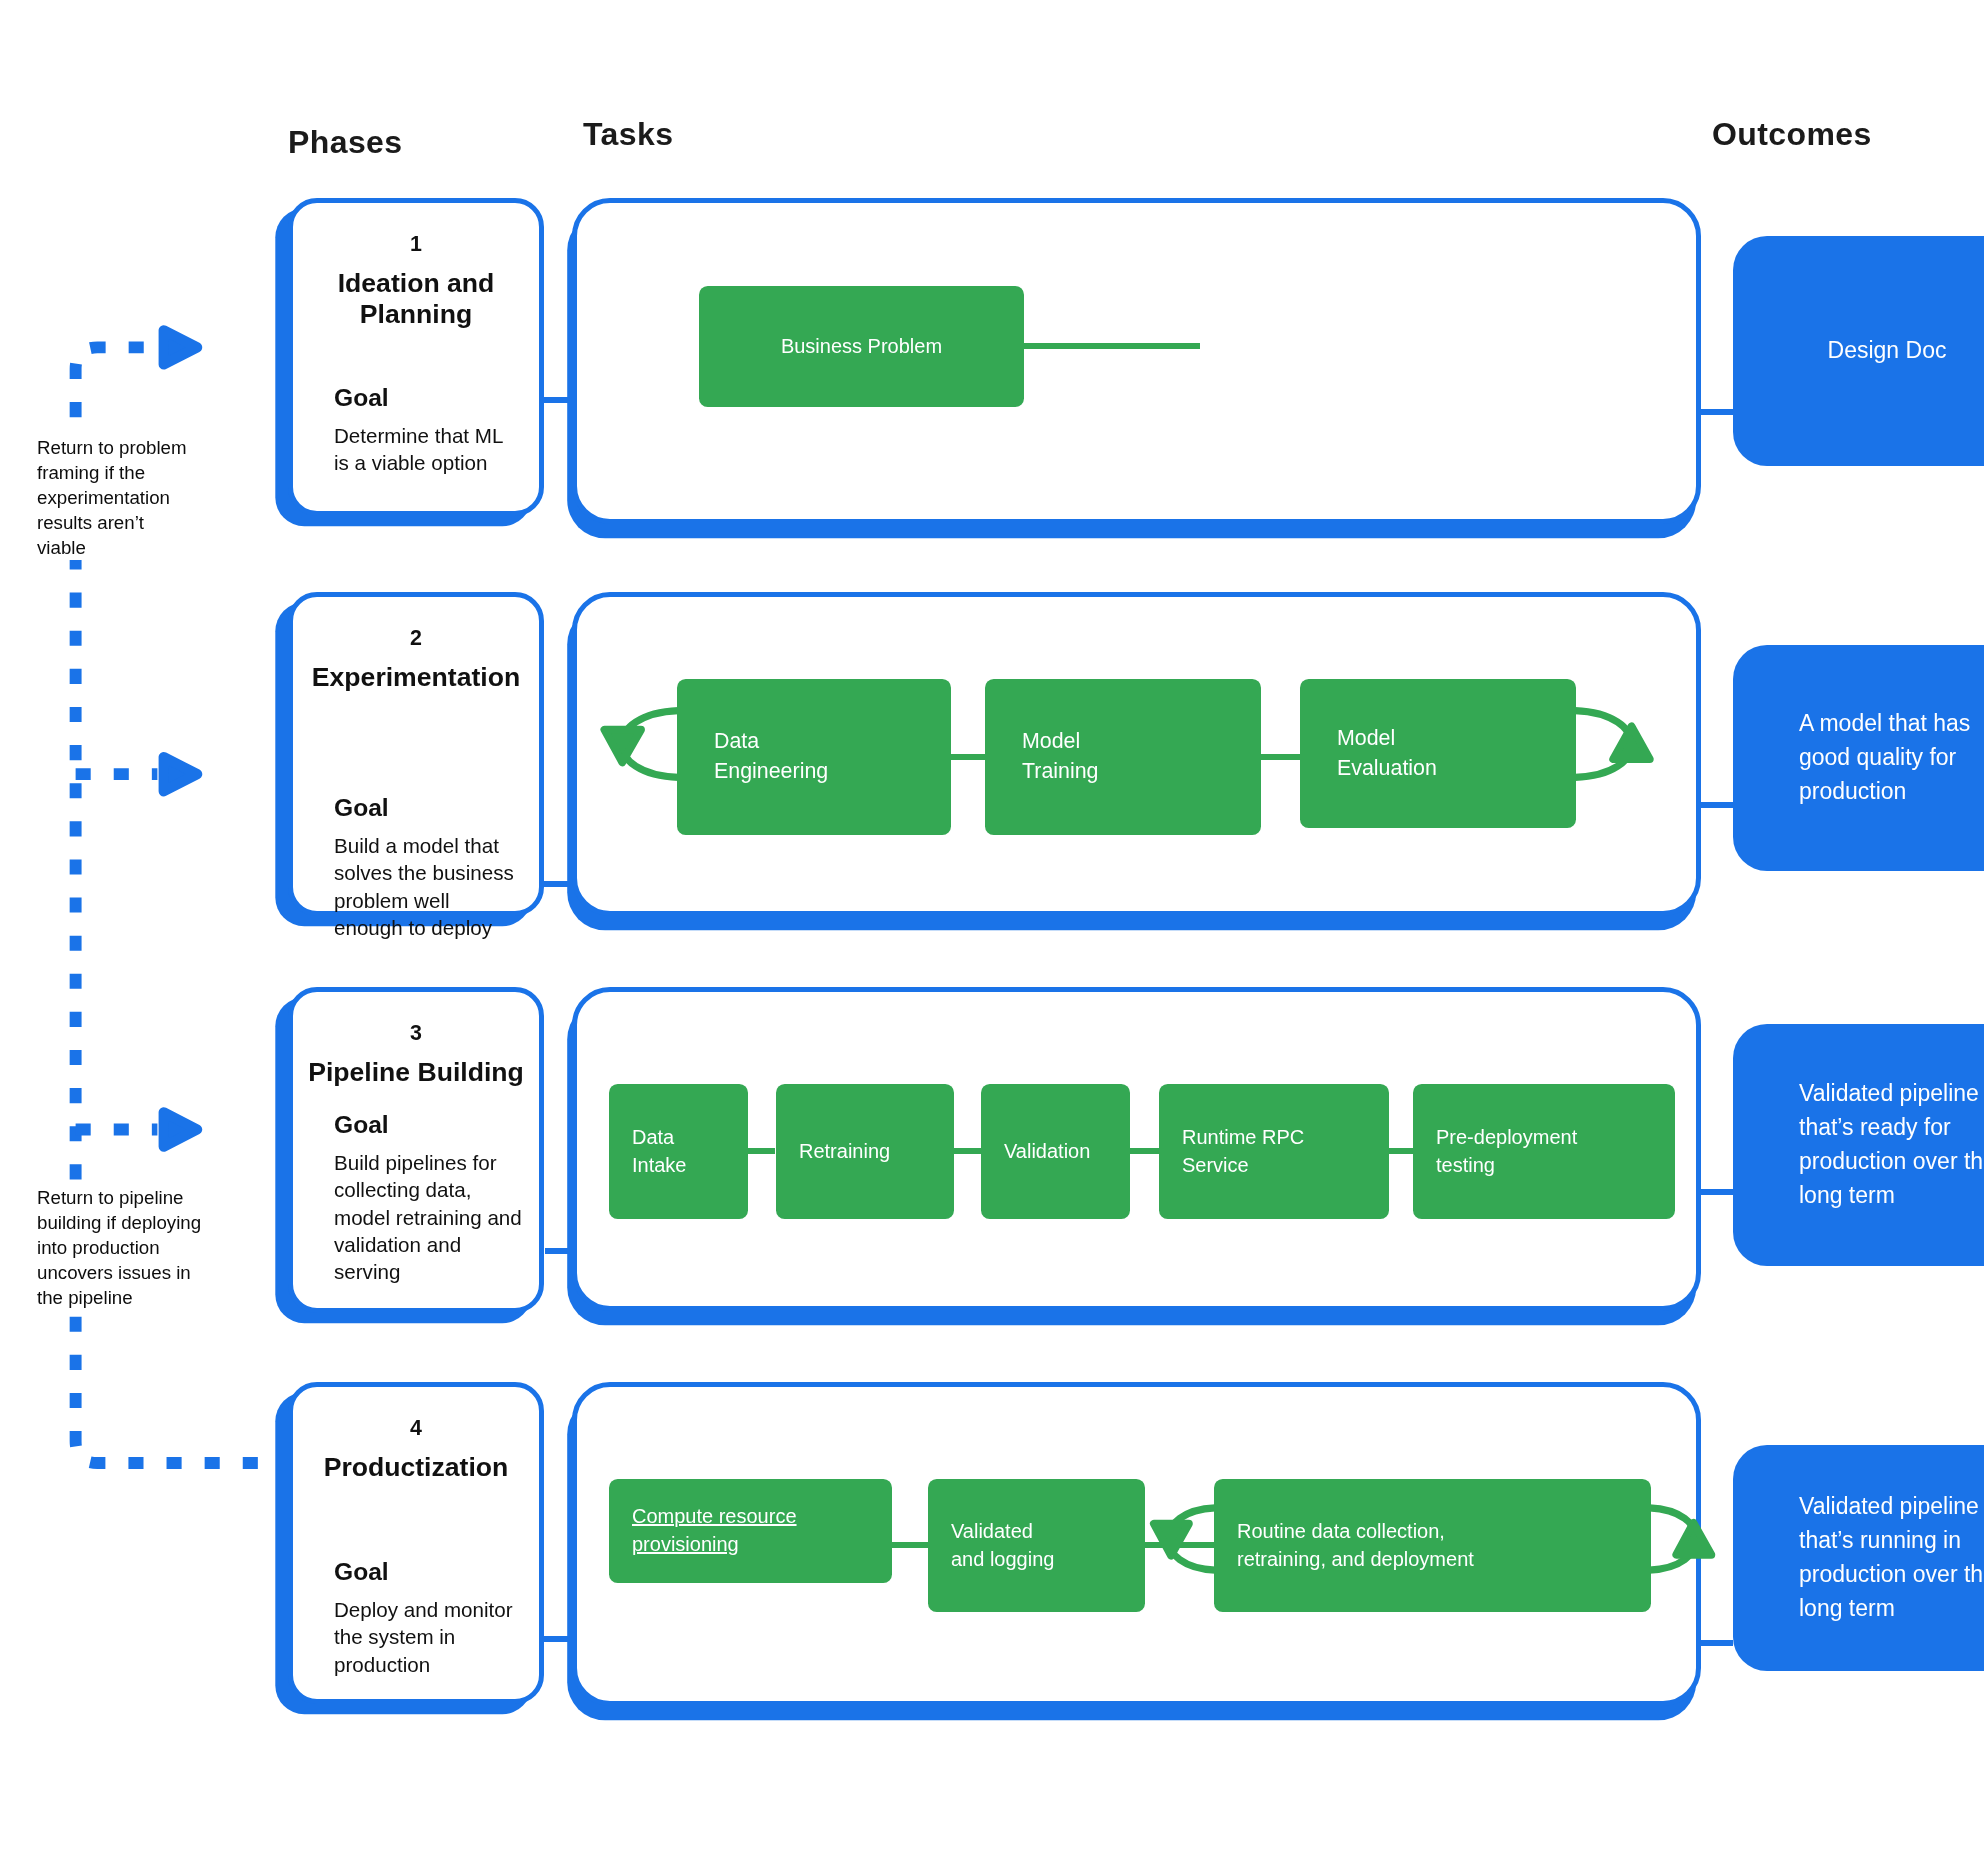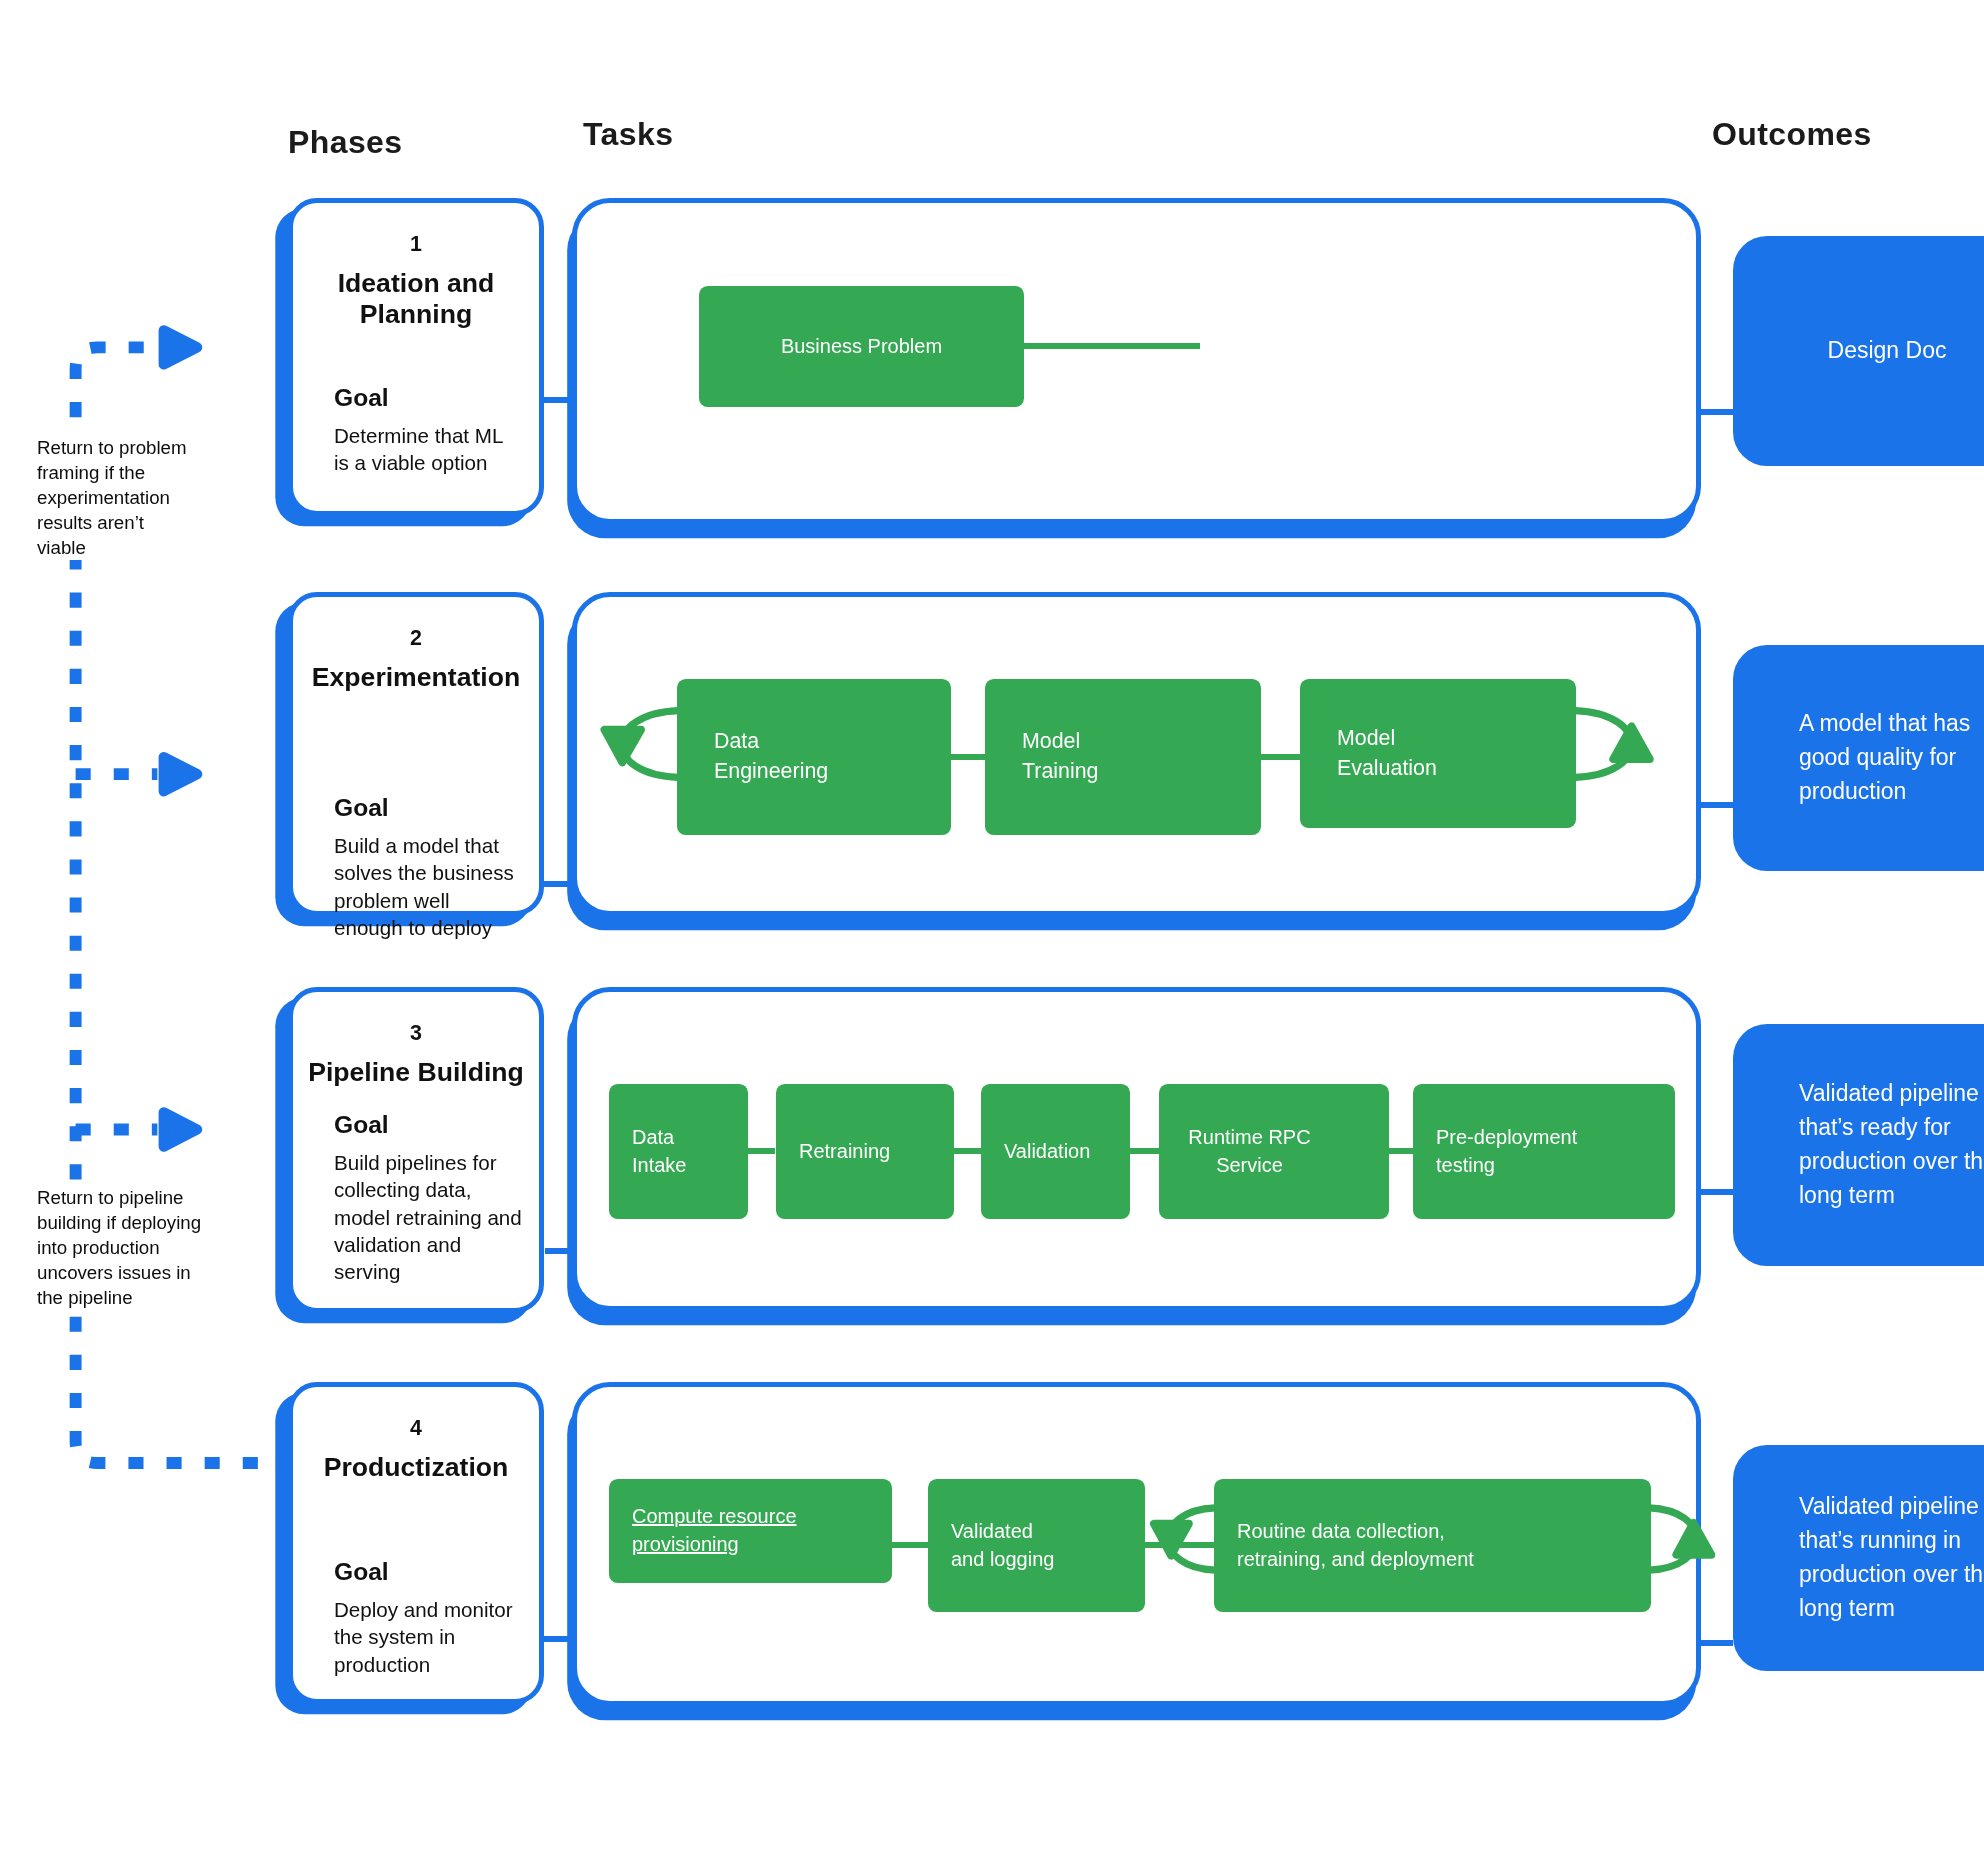--- a/index.html
+++ b/index.html
@@ -141,21 +141,21 @@
 
   <div class="gbox pad58" style="left:609px;top:1084px;width:139px;height:135px;">
       <span class="tlabel" style="max-width:71px;">Data Intake</span>
     </div>
   <div class="gbox pad58" style="left:776px;top:1084px;width:178px;height:135px;">
       <span class="tlabel">Retraining</span>
     </div>
   <div class="gbox pad58" style="left:981px;top:1084px;width:149px;height:135px;">
       <span class="tlabel">Validation</span>
     </div>
-  <div class="gbox pad58" style="left:1159px;top:1084px;width:230px;height:135px;text-align:center;">
+  <div class="gbox pad58" style="left:1159px;top:1084px;width:230px;height:135px;">
       <span class="tlabel" style="max-width:135px;">Runtime RPC Service</span>
     </div>
   <div class="gbox pad58 w400" style="left:1413px;top:1084px;width:262px;height:135px;">
       <span class="tlabel">Pre-deployment testing</span>
     </div>
 
   <div class="gbox pad58" style="left:609px;top:1479px;width:283px;height:104px;text-decoration:underline;">
       <span class="tlabel" style="max-width:179px;">Compute resource provisioning</span>
     </div>
   <div class="gbox pad58" style="left:928px;top:1479px;width:217px;height:133px;">

